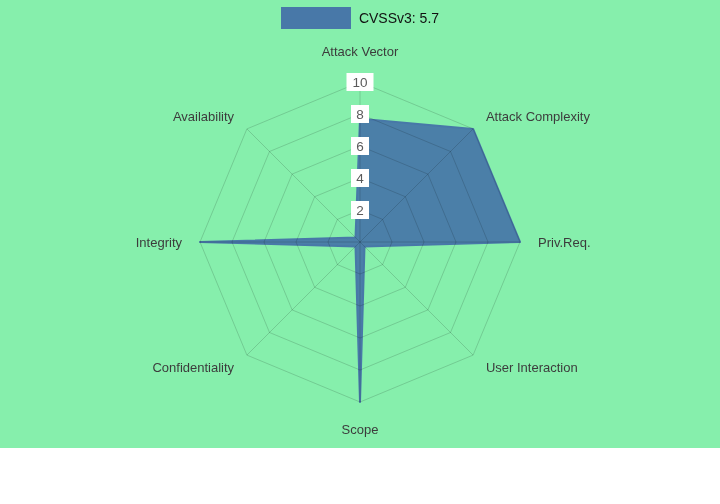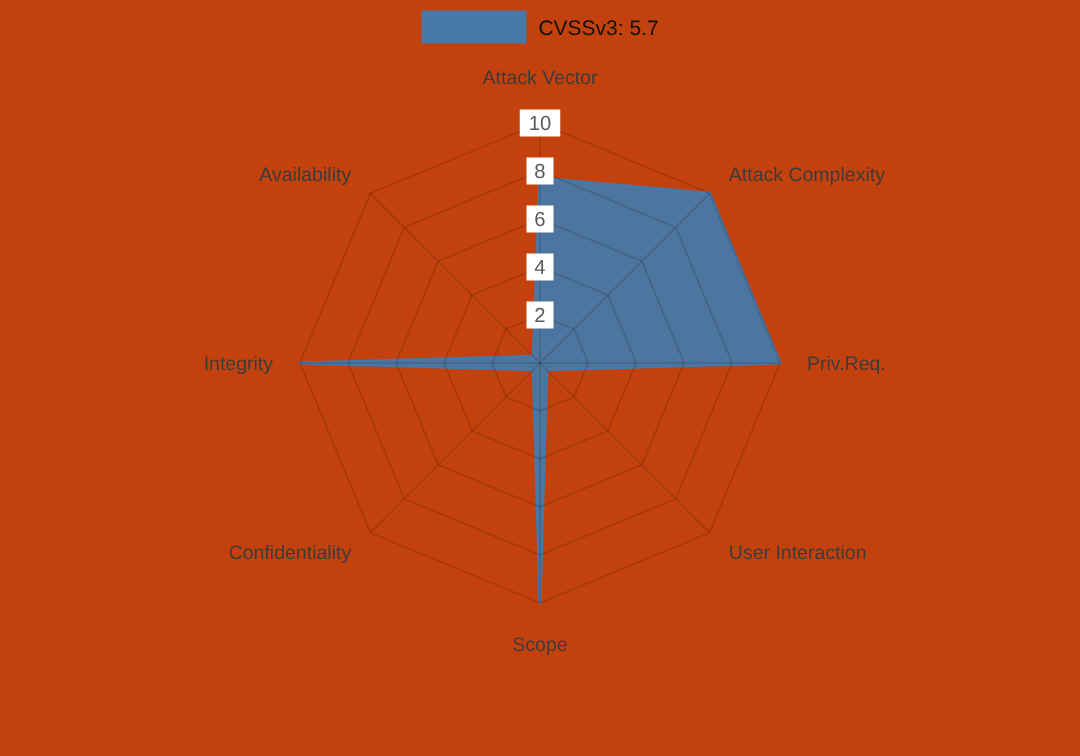--- a/index.html
+++ b/index.html
@@ -1,16 +1,16 @@
 <!DOCTYPE html>
 <html><head>
 <meta charset="utf-8">
 <style>
   html,body{margin:0;padding:0;background:#ffffff;}
-  .page{position:relative;width:720px;height:504px;background:#c2410c;
+  .page{position:relative;width:720px;height:448px;background:#86efac;
         font-family:"Liberation Sans",sans-serif;overflow:hidden;}
   .legend{position:absolute;top:7px;left:0;width:100%;
           display:flex;justify-content:center;align-items:center;gap:8px;cursor:pointer;}
   .swatch{display:inline-block;width:70px;height:22px;}
   .legend-label{font-size:14px;color:#111111;}
   svg{position:absolute;left:0;top:0;}
   svg text{font-family:"Liberation Sans",sans-serif;}
 </style>
 </head>
 <body>

